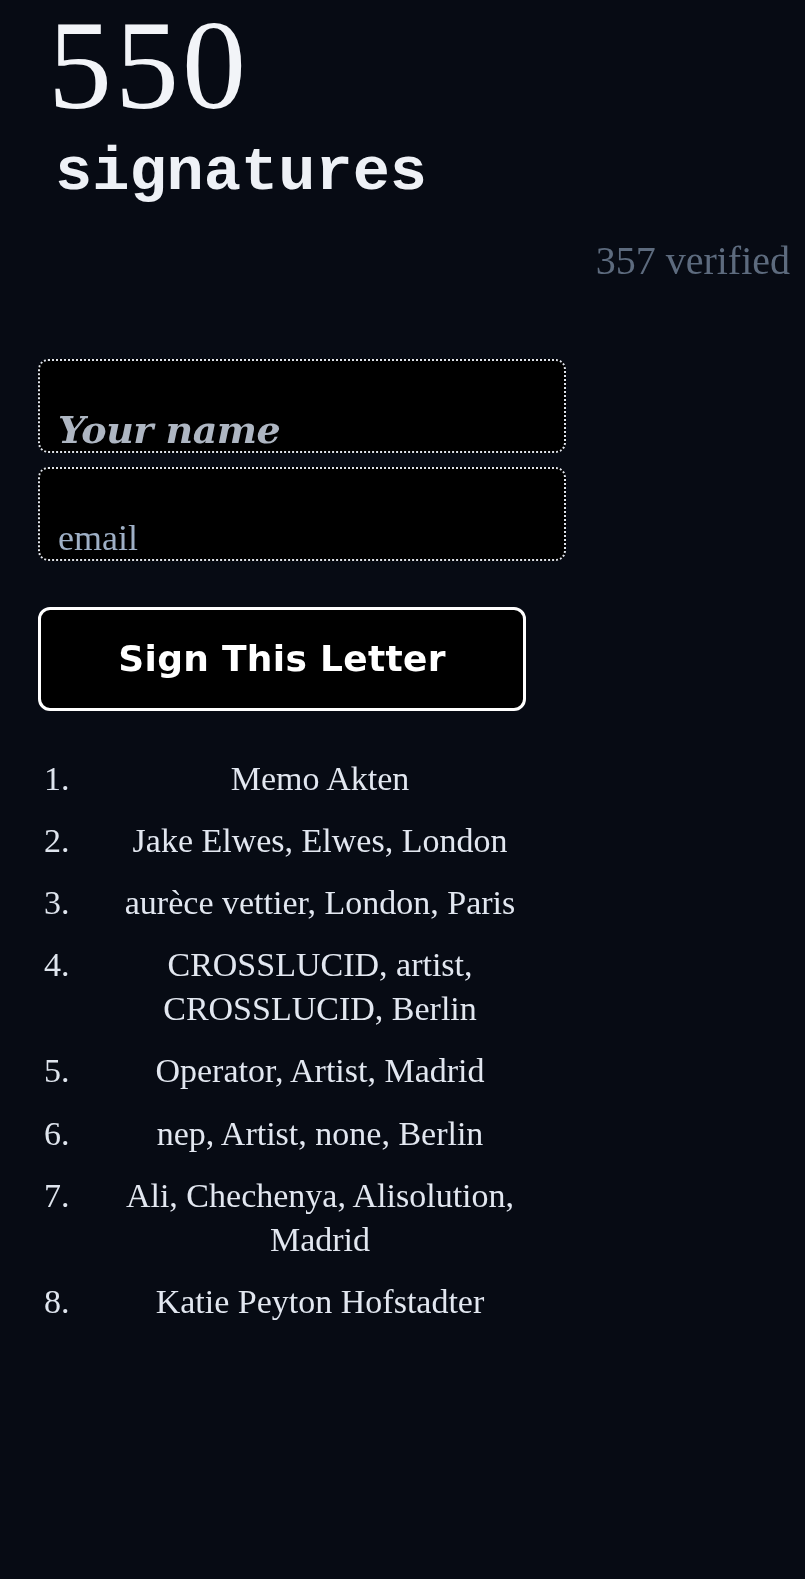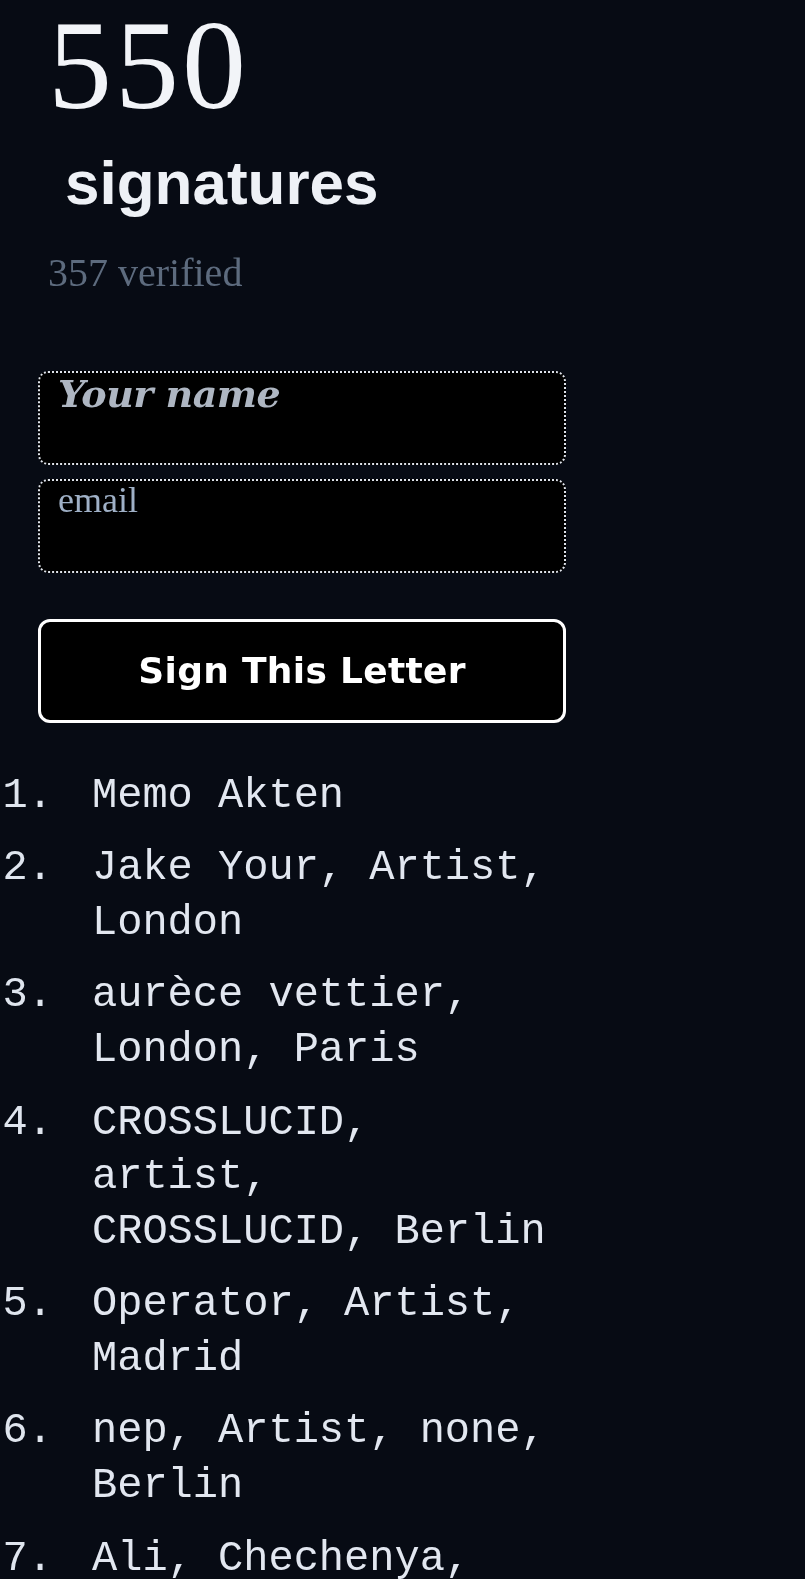--- a/index.html
+++ b/index.html
@@ -33,58 +33,59 @@
     font-family: "Liberation Serif", "DejaVu Serif", serif;
     font-size: 128px;
     line-height: 1.02;
     color: #f2f4f8;
     letter-spacing: 3px;
     margin: 0;
     padding-top: 0;
     font-weight: 400;
   }
   .count-word {
-    font-family: Liberation Sans, sans-serif;
+    font-family: Liberation Mono, monospace;
     font-size: 62px;
     line-height: 1.0;
     color: #eef1f6;
-    margin: 17px;
+    margin: 7px;
     padding-top: 4px;
     font-weight: 700;
     letter-spacing: 0px;
   }
   .count-verified {
     font-family: "Liberation Serif", "DejaVu Serif", serif;
     font-size: 40px;
     line-height: 1.0;
     color: #5d6b7e;
-    margin: 0;
+    margin: 15px;
     padding-top: 22px;
     font-weight: 400;
+    text-align: right;
   }
 
   
   .signup-form {
     margin-top: 78px;
     padding: 0 0 0 38px;
     width: 805px;
   }
   .field-row {
     display: flex;
     gap: 18px;
     margin-bottom: 14px;
   }
   .field {
     background: #000000;
     border: 2px dotted #dfe3ea;
     border-radius: 10px;
     height: 94px;
     width: 528px;
     display: flex;
-    align-items: flex-start;
+    align-items: flex-end;
     padding: 0 18px;
     color: #9aa7ba;
   }
   .field-half {
     width: 256px;
   }
   .field input {
     background: transparent;
     border: none;
     outline: none;
@@ -106,48 +107,49 @@
     font-weight: 700;
     font-size: 38px;
     color: #aeb6c2;
     letter-spacing: -0.5px;
   }
 
   .submit-wrap {
     margin-top: 46px;
   }
   .submit-button {
-    width: 528px;
+    width: 488px;
     height: 104px;
     background: #000000;
     border: 3px solid #ffffff;
     border-radius: 12px;
     color: #ffffff;
     font-family: "DejaVu Sans", "Liberation Sans", sans-serif;
     font-size: 36px;
     font-weight: 700;
     letter-spacing: 0.3px;
     cursor: pointer;
   }
 
   
   .signature-list {
     margin: 46px 0 0 0;
     padding-left: 78px;
     list-style-position: outside;
     color: #dfe5ee;
   }
   .signature-list li {
-    font-family: Liberation Mono, monospace;
-    font-size: 42px;
+    font-family: Liberation Serif, serif;
+    font-size: 34px;
     line-height: 1.30;
     color: #e2e7f0;
     margin-bottom: 18px;
     padding-left: 14px;
     max-width: 470px;
+    text-align: center;
   }
   .signature-list li::marker {
     color: #dfe5ee;
   }
 </style>
 </head>
 <body>
 
 <div class="page">
 
@@ -174,21 +176,21 @@
     </div>
 
     <div class="submit-wrap">
       <button type="submit" class="submit-button">Sign This Letter</button>
     </div>
 
   </form>
 
   <ol class="signature-list">
       <li>Memo Akten</li>
-      <li>Jake Your, Artist, London</li>
+      <li>Jake Elwes, Elwes, London</li>
       <li>aurèce vettier, London, Paris</li>
       <li>CROSSLUCID, artist, CROSSLUCID, Berlin</li>
       <li>Operator, Artist, Madrid</li>
       <li>nep, Artist, none, Berlin</li>
       <li>Ali, Chechenya, Alisolution, Madrid</li>
       <li>Katie Peyton Hofstadter</li>
     </ol>
 
 </div>
 

